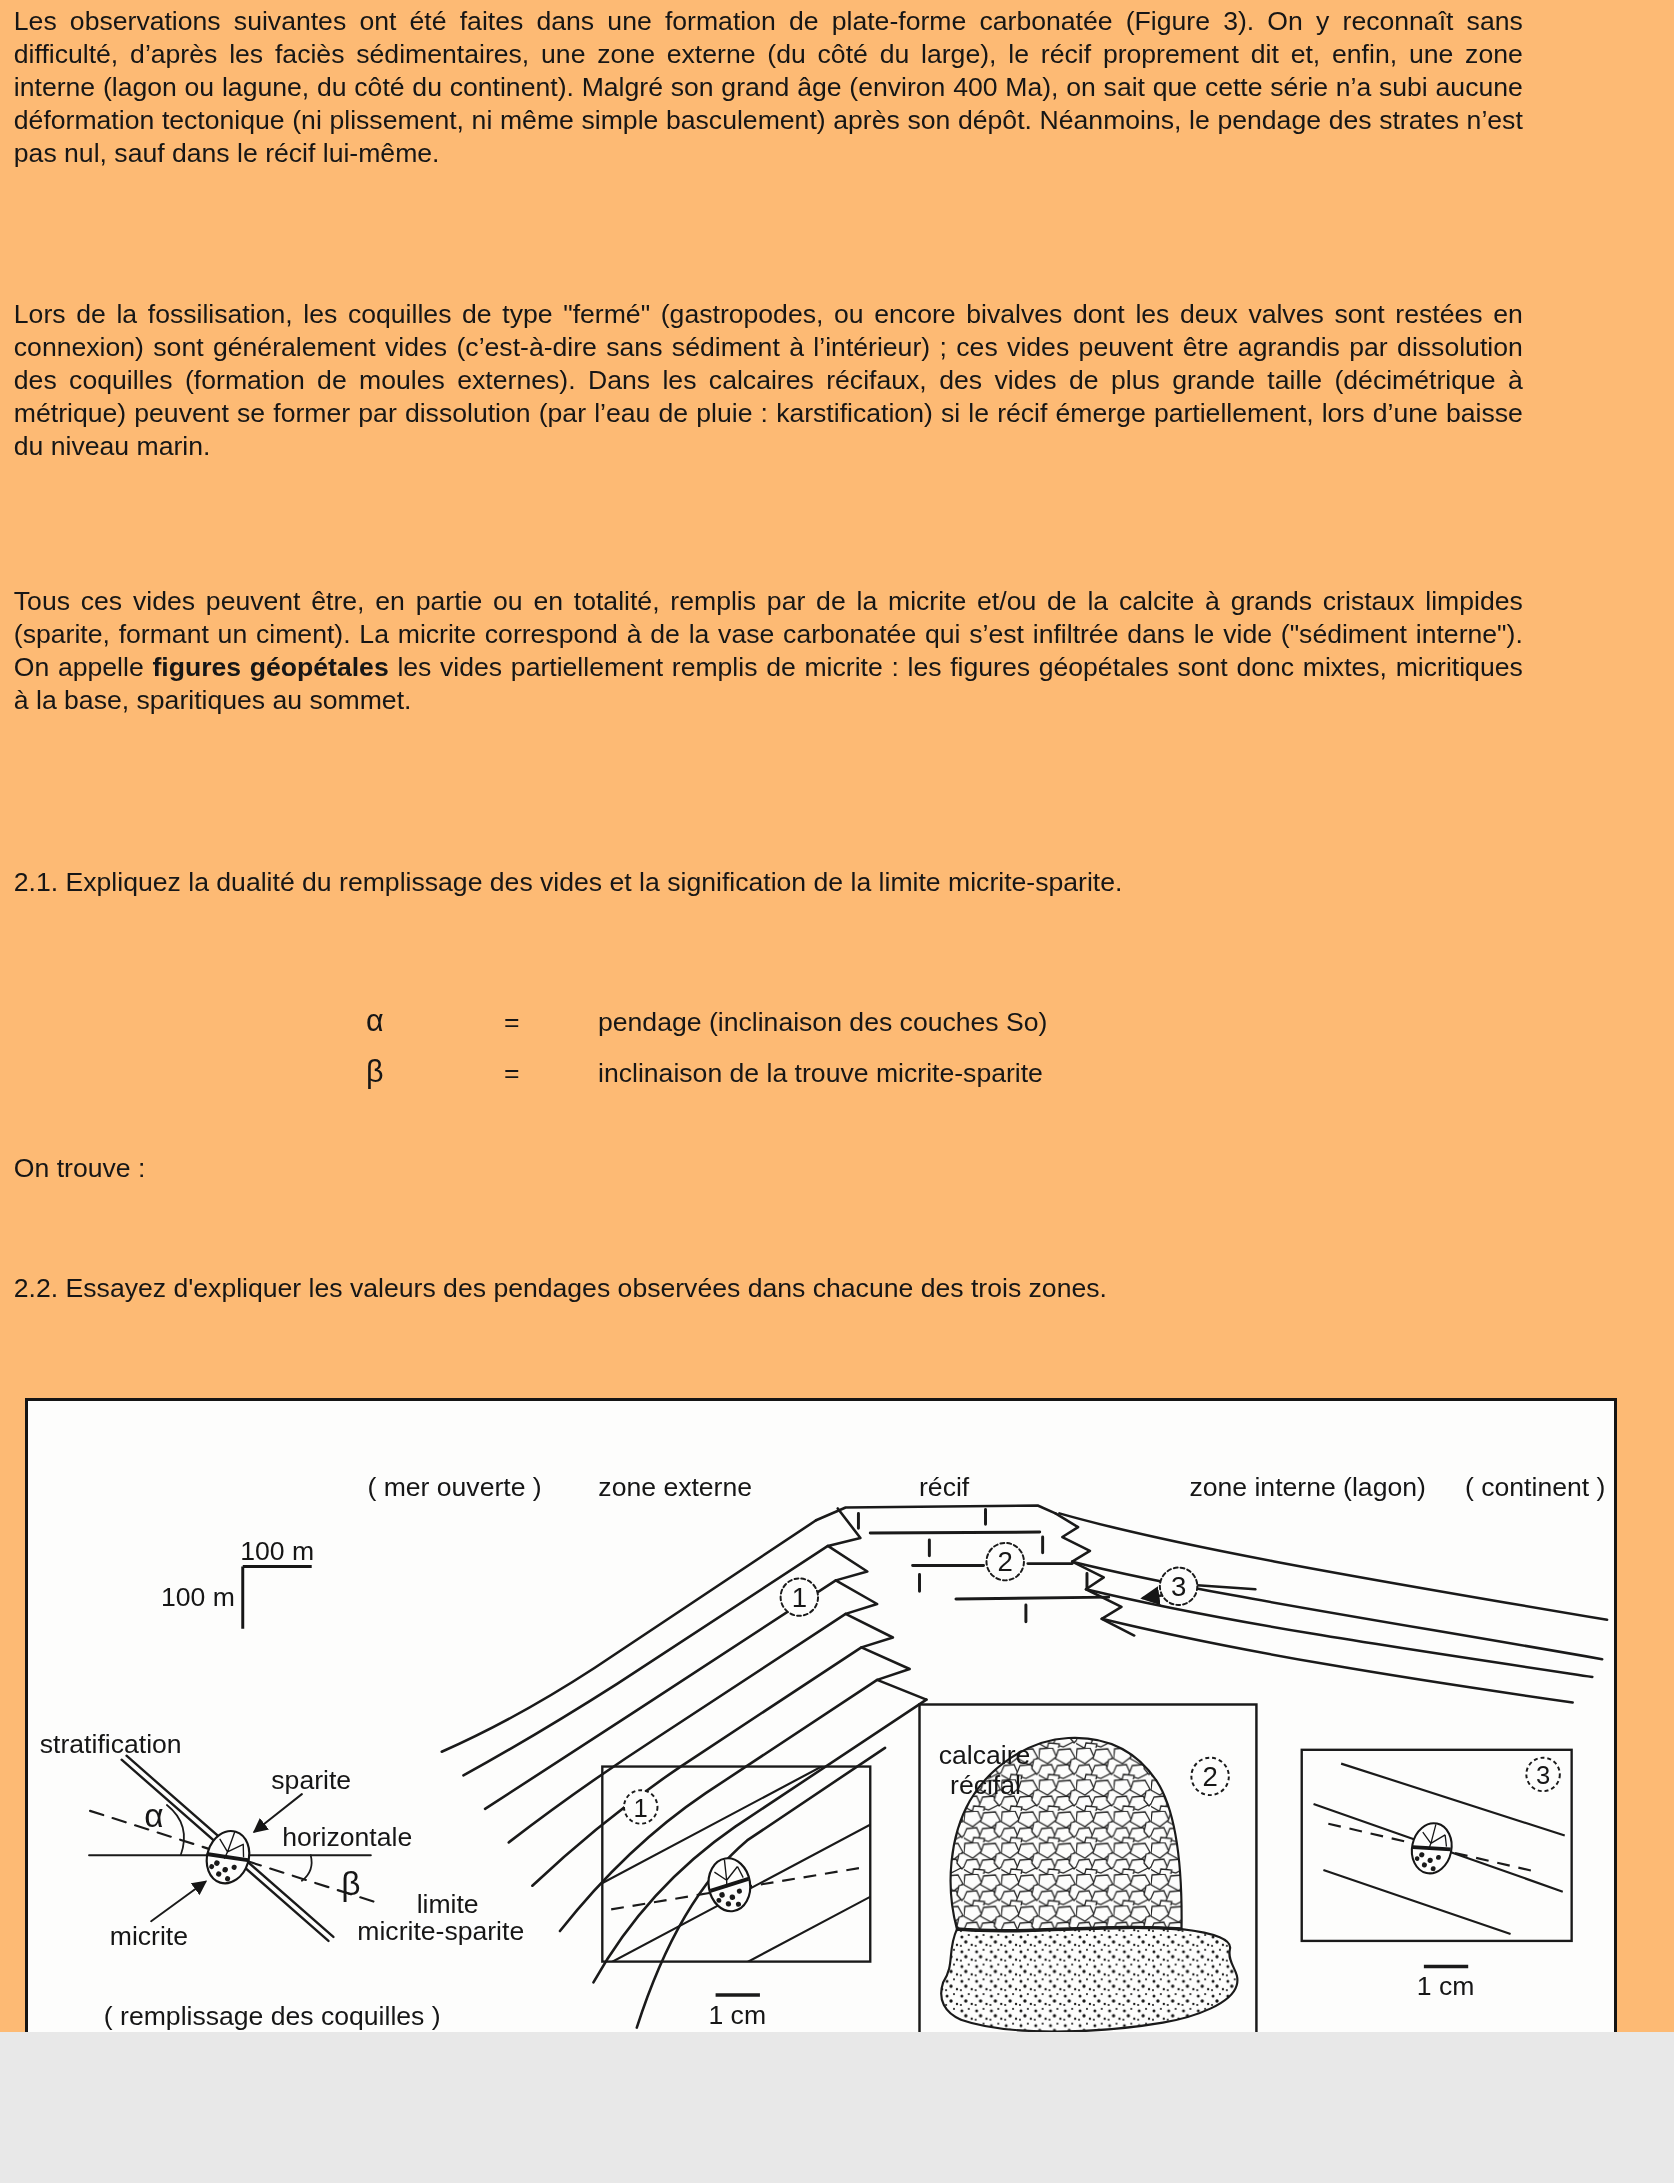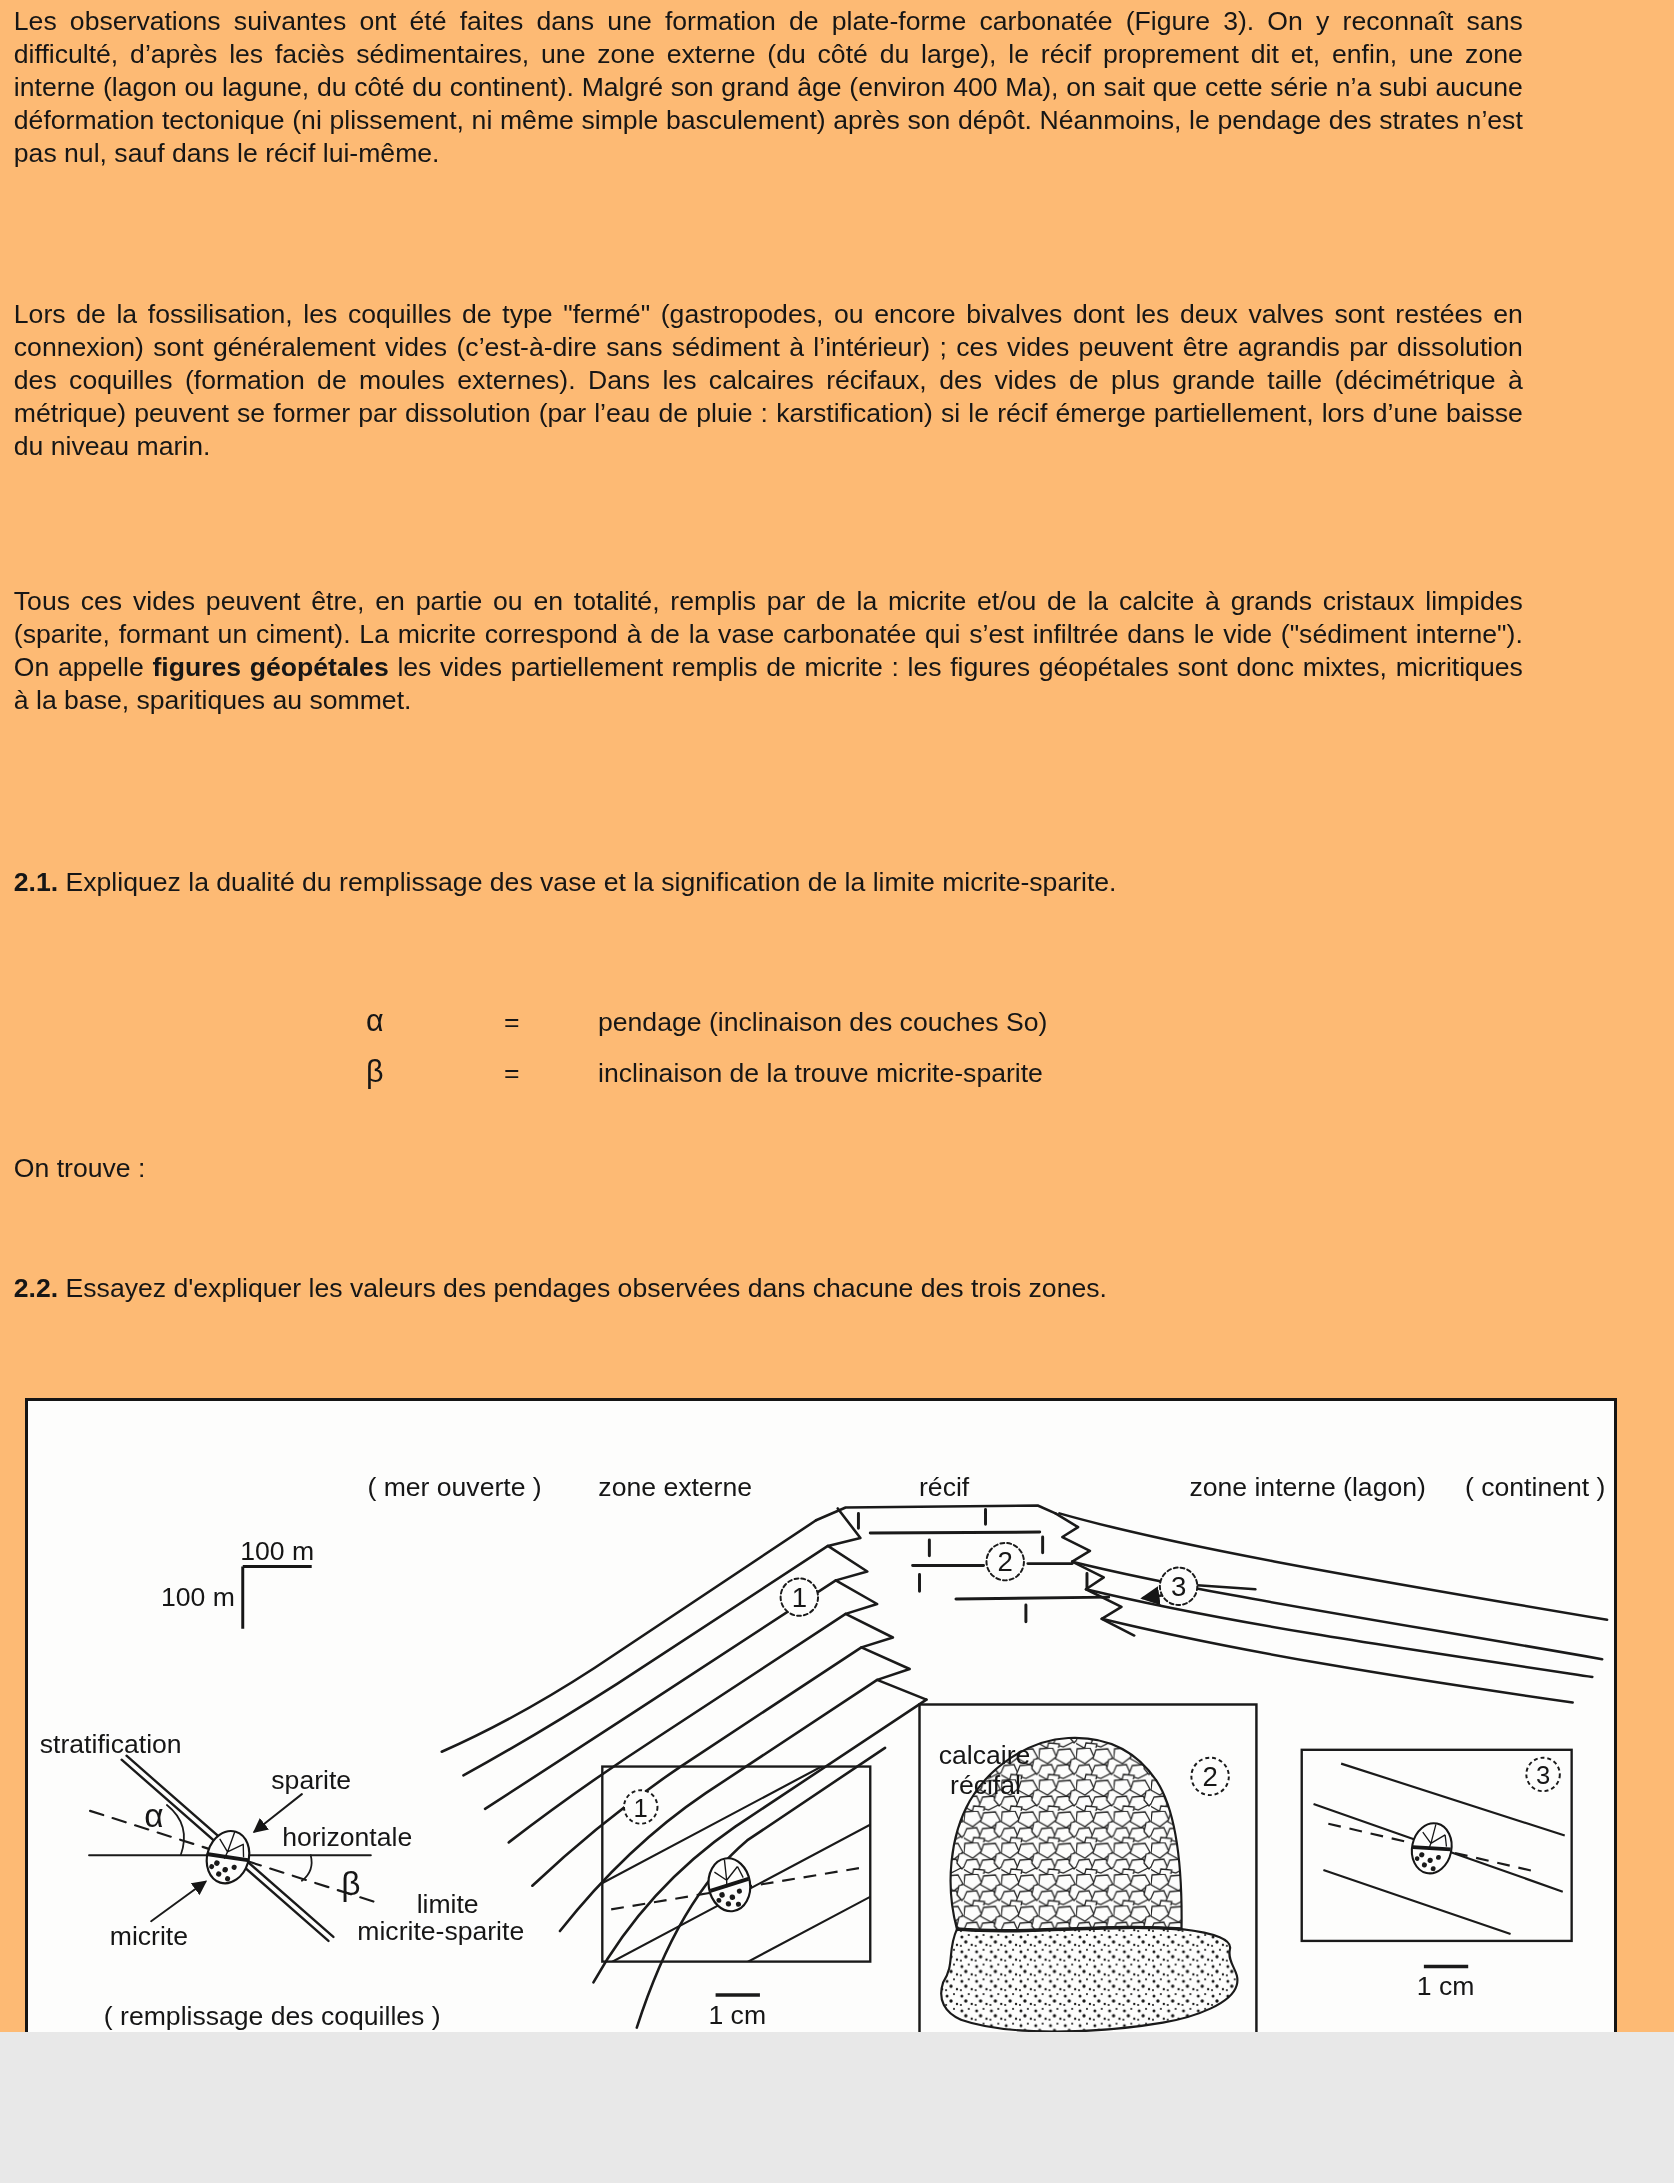--- a/index.html
+++ b/index.html
@@ -1,42 +1,42 @@
 <!DOCTYPE html>
 <html><head>
 <meta charset="utf-8">
 <style>
   html,body{margin:0;padding:0;background:#e8e8e8;}
   .page{position:relative;width:1675px;height:2032px;background:#fdba74;overflow:hidden;
         font-family:"Liberation Sans",sans-serif;color:#161616;}
   .para{position:absolute;left:13.8px;width:1509px;margin:0;font-size:26.6px;line-height:33px;
         text-align:justify;}
   .qline{position:absolute;left:13.8px;margin:0;font-size:26.6px;white-space:nowrap;}
-  .qline b{font-weight:bold;}
+  .qline b{font-weight:normal;}
   .param-row{position:absolute;left:0;width:1675px;height:39px;font-size:26.6px;}
   .param-row .psym{position:absolute;left:366px;top:-3.9px;font-size:30.5px;}
   .param-row .peq{position:absolute;left:504px;}
   .param-row .pdesc{position:absolute;left:598px;}
   .values-row{position:absolute;left:13.8px;width:1505px;display:flex;justify-content:space-between;
         font-size:26.6px;}
   .figure{position:absolute;left:24.6px;top:1398px;width:1592px;height:744px;
         border:3px solid #151515;box-sizing:border-box;background:#fdfdfc;}
   .figure svg{position:absolute;left:0;top:0;}
   svg text{font-family:"Liberation Sans",sans-serif;fill:#161616;}
 </style>
 </head>
 <body>
 
 <div class="page">
 
   <p class="para" style="top:4.9px">Les observations suivantes ont été faites dans une formation de plate-forme carbonatée (Figure 3). On y reconnaît sans difficulté, d’après les faciès sédimentaires, une zone externe (du côté du large), le récif proprement dit et, enfin, une zone interne (lagon ou lagune, du côté du continent). Malgré son grand âge (environ 400 Ma), on sait que cette série n’a subi aucune déformation tectonique (ni plissement, ni même simple basculement) après son dépôt. Néanmoins, le pendage des strates n’est pas nul, sauf dans le récif lui-même.</p>
   <p class="para" style="top:298px">Lors de la fossilisation, les coquilles de type "fermé" (gastropodes, ou encore bivalves dont les deux valves sont restées en connexion) sont généralement vides (c’est-à-dire sans sédiment à l’intérieur) ; ces vides peuvent être agrandis par dissolution des coquilles (formation de moules externes). Dans les calcaires récifaux, des vides de plus grande taille (décimétrique à métrique) peuvent se former par dissolution (par l’eau de pluie : karstification) si le récif émerge partiellement, lors d’une baisse du niveau marin.</p>
   <p class="para" style="top:585px"><span>Tous ces vides peuvent être, en partie ou en totalité, remplis par de la micrite et/ou de la calcite à grands cristaux limpides (sparite, formant un ciment). La micrite correspond à de la vase carbonatée qui s’est infiltrée dans le vide ("sédiment interne"). On appelle </span><b>figures géopétales</b><span> les vides partiellement remplis de micrite : les figures géopétales sont donc mixtes, micritiques à la base, sparitiques au sommet.</span></p>
 
-  <p class="qline" style="top:867px"><b>2.1.</b><span> Expliquez la dualité du remplissage des vase et la signification de la limite micrite-sparite.</span></p>
+  <p class="qline" style="top:867px"><b>2.1.</b><span> Expliquez la dualité du remplissage des vides et la signification de la limite micrite-sparite.</span></p>
 
 
   <div class="param-row" style="top:1007px">
     <span class="psym">α</span>
     <span class="peq">=</span>
     <span class="pdesc">pendage (inclinaison des couches So)</span>
   </div>
   <div class="param-row" style="top:1058px">
     <span class="psym">β</span>
     <span class="peq">=</span>

